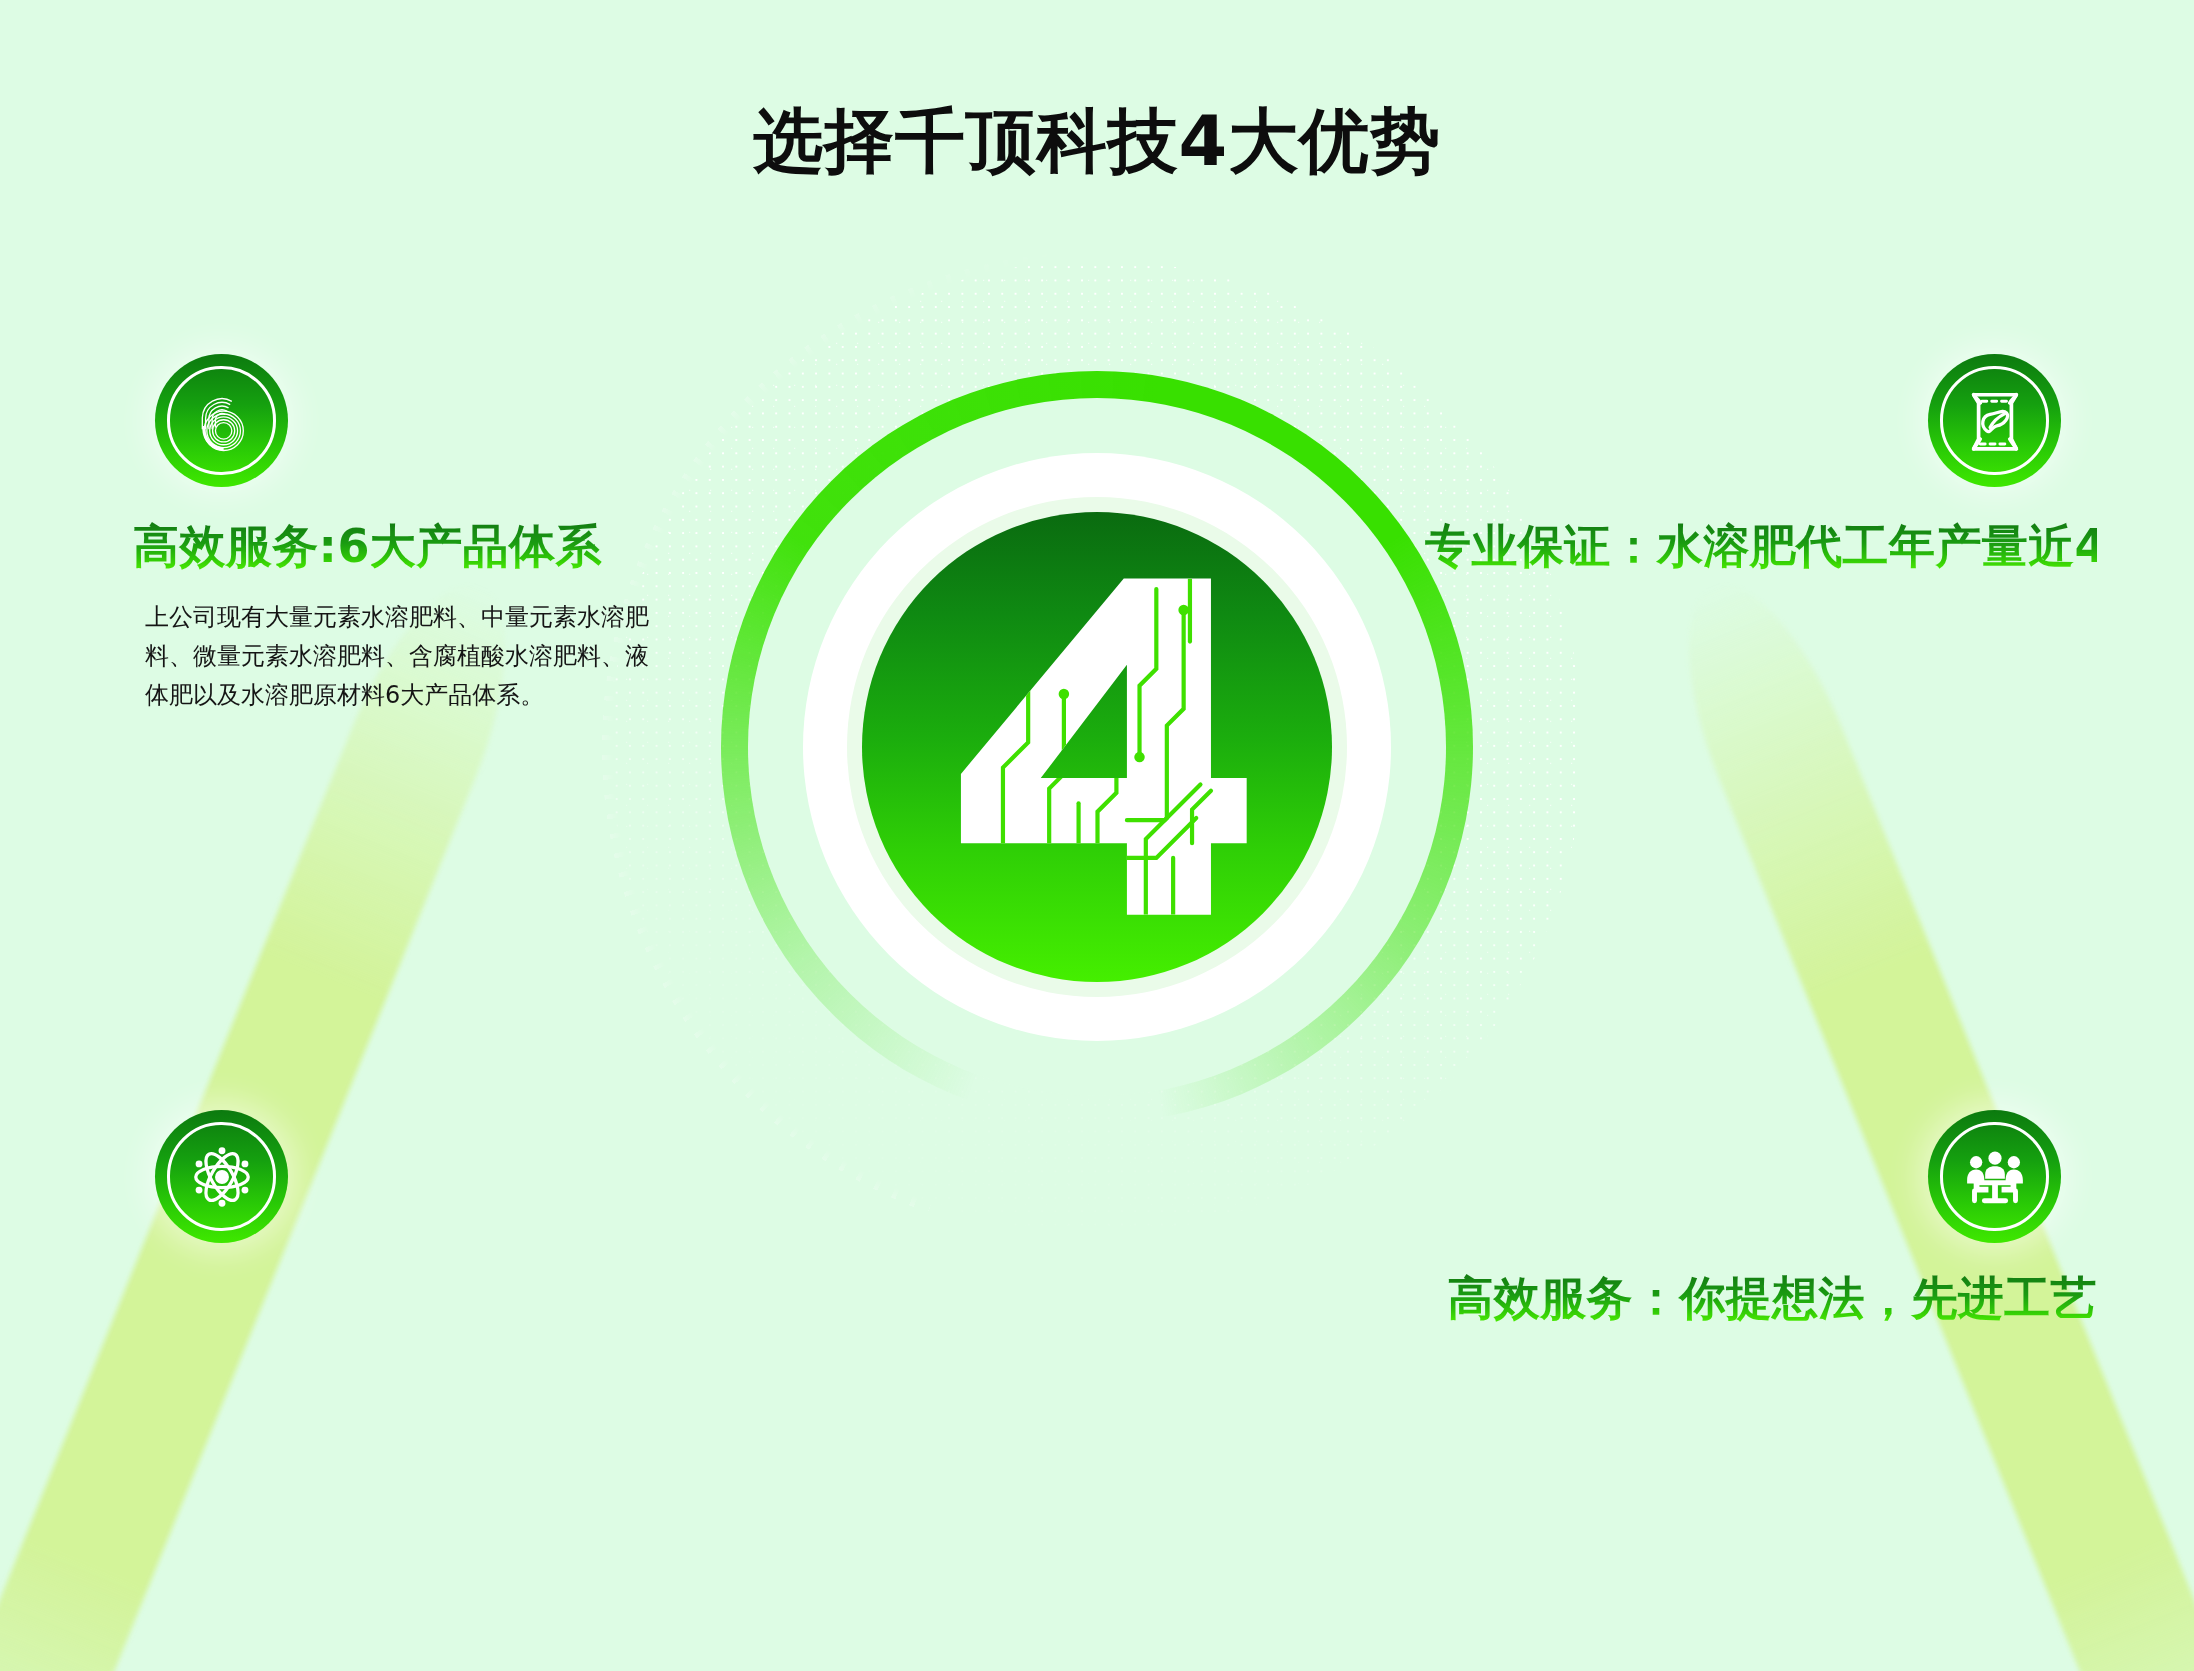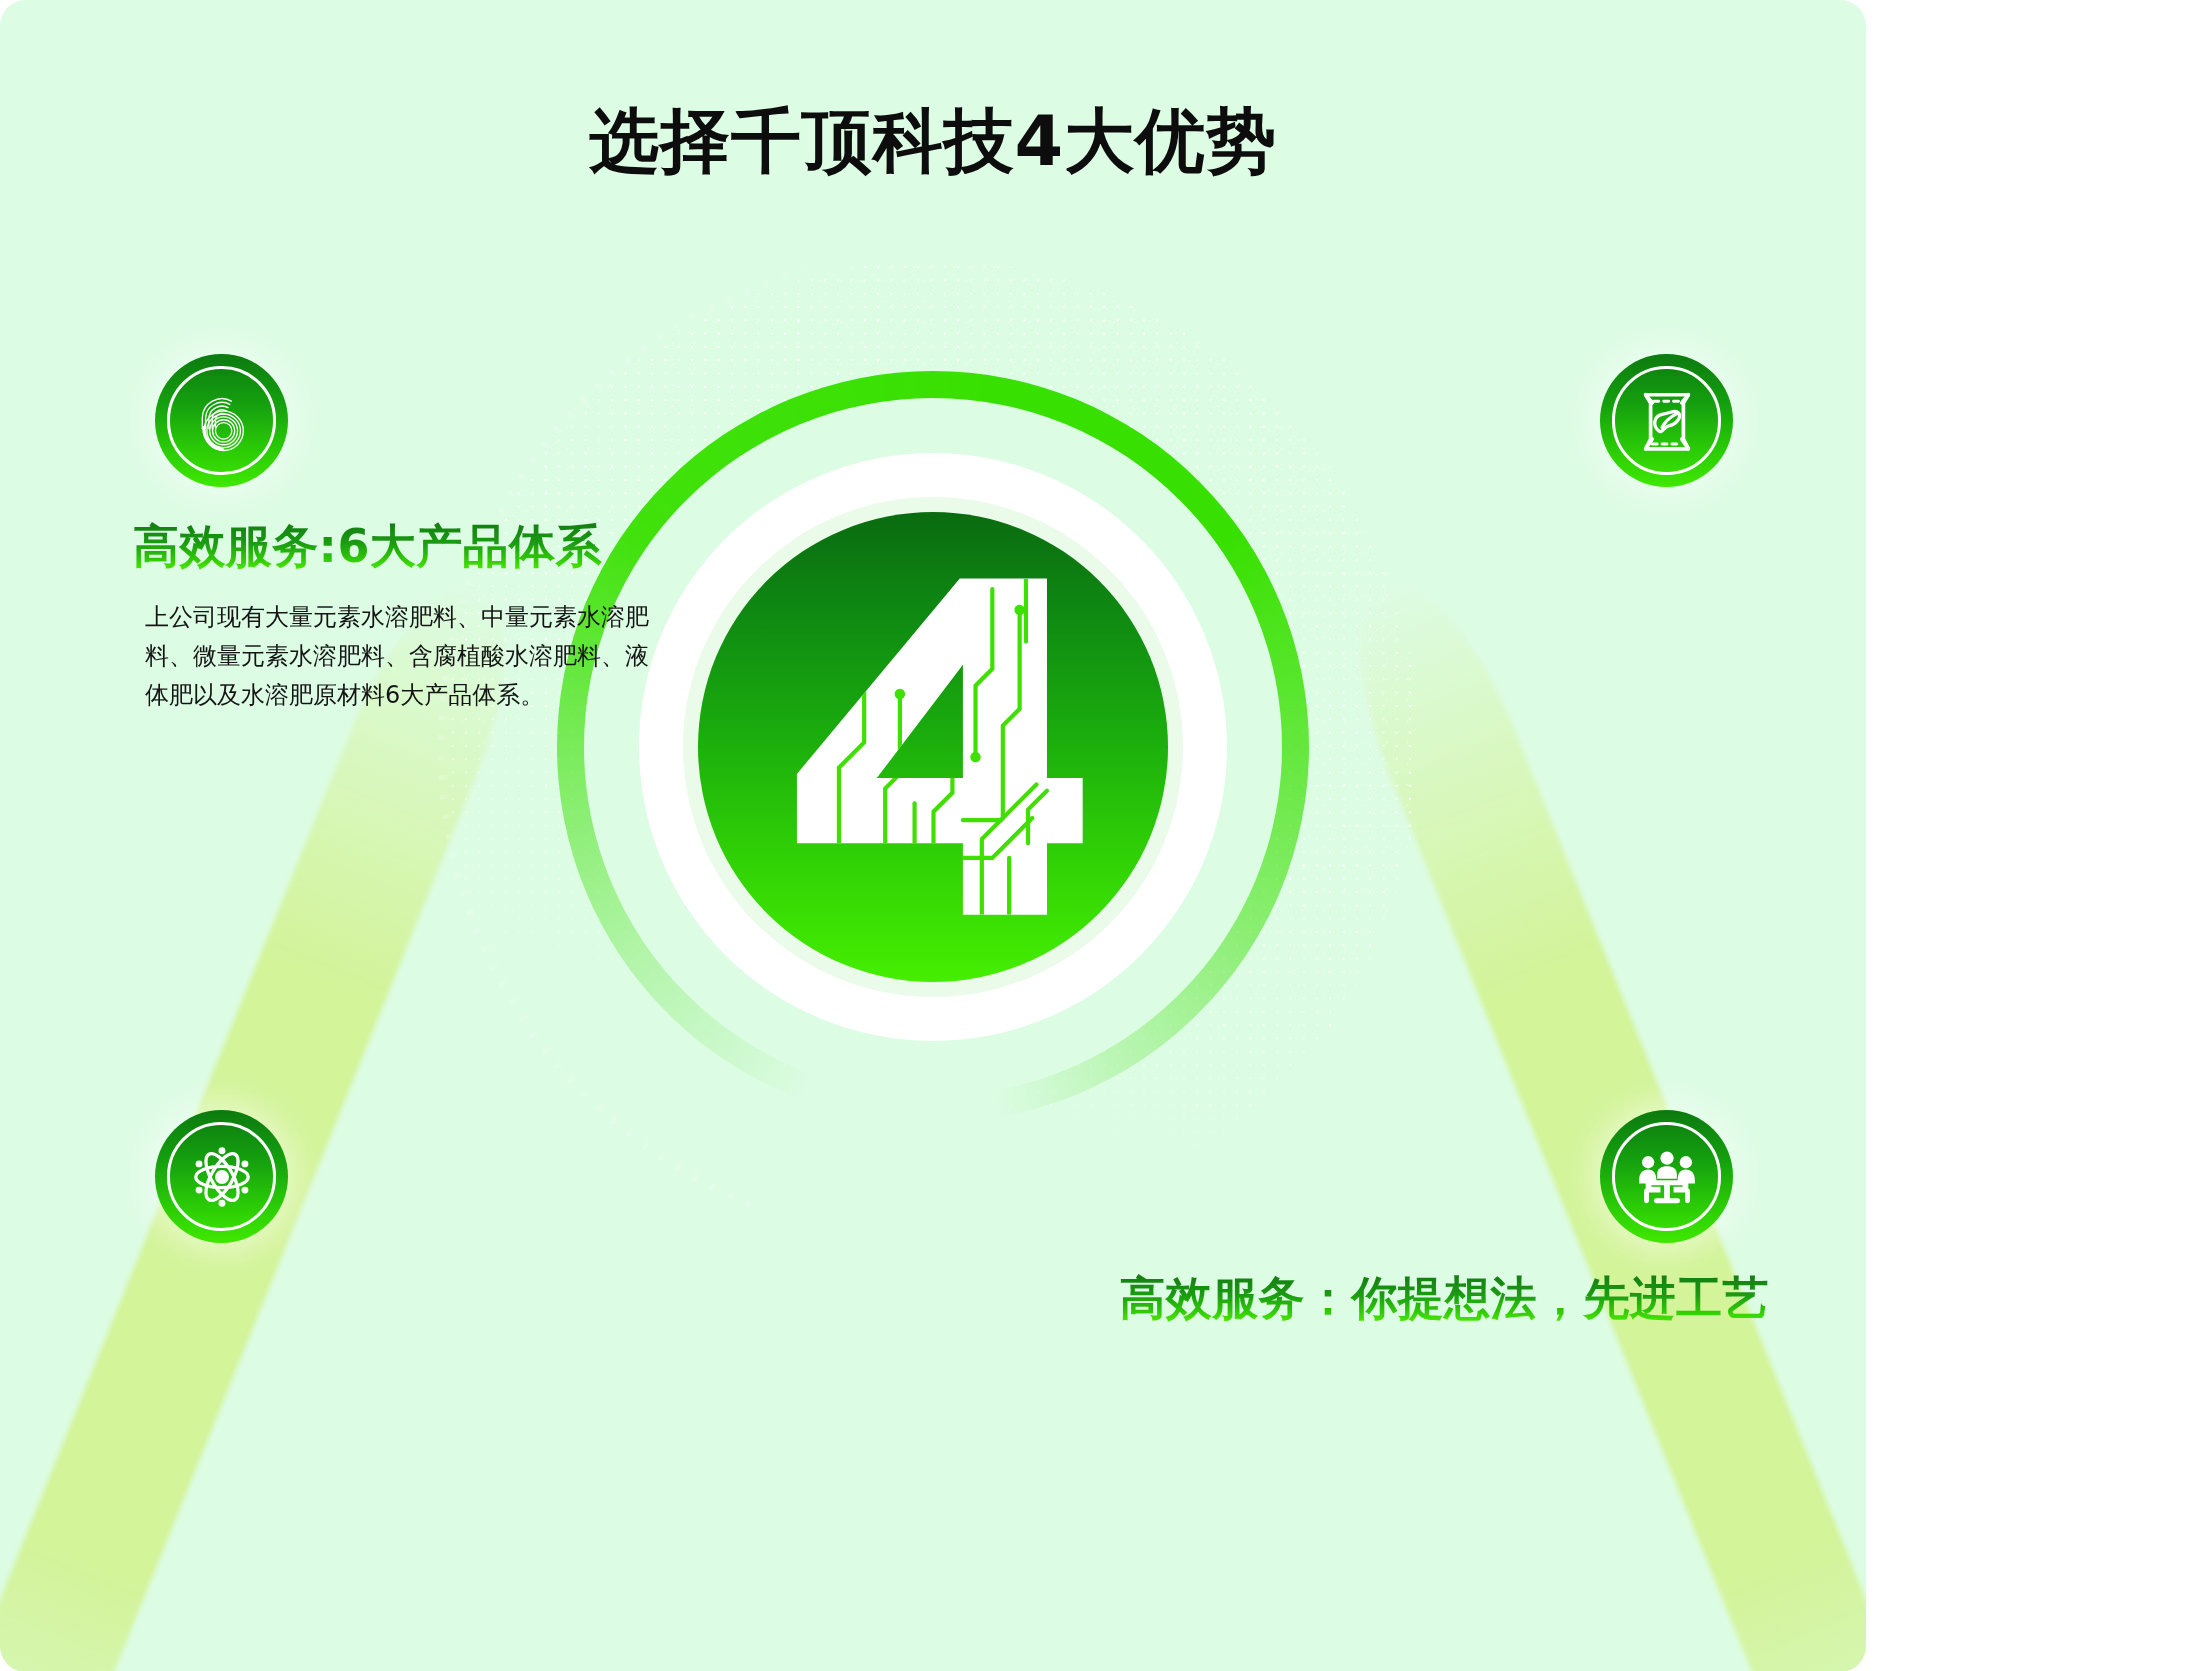--- a/index.html
+++ b/index.html
@@ -2,26 +2,25 @@
 <html style="font-size:7px"><head>
 <meta charset="utf-8">
 <style>
   html, body {
     margin: 0;
     padding: 0;
     background: #ffffff;
   }
   #stage {
     position: relative;
-    width: 1866px;
+    width: 2194px;
     height: 1672px;
     overflow: hidden;
     background: #ddfce4;
     font-family: "Liberation Sans", "DejaVu Sans", sans-serif;
-    border-radius: 26px;
   }
 
   
   .bg-layer {
     position: absolute;
     inset: 0;
     pointer-events: none;
   }
 
   
@@ -368,20 +367,21 @@
       </g>
     </svg>
   </div>
 
   <div class="feature f-tl">
     <h2>高效服务:6大产品体系</h2>
     <p>上公司现有大量元素水溶肥料、中量元素水溶肥料、微量元素水溶肥料、含腐植酸水溶肥料、液体肥以及水溶肥原材料6大产品体系。</p>
   </div>
 
   <div class="feature f-tr">
+    <h2>专业保证：水溶肥代工年产量近4万吨</h2>
   </div>
 
   <div class="feature f-bl">
   </div>
 
   <div class="feature f-br">
     <h2>高效服务：你提想法，先进工艺</h2>
   </div>
 
 </div>

